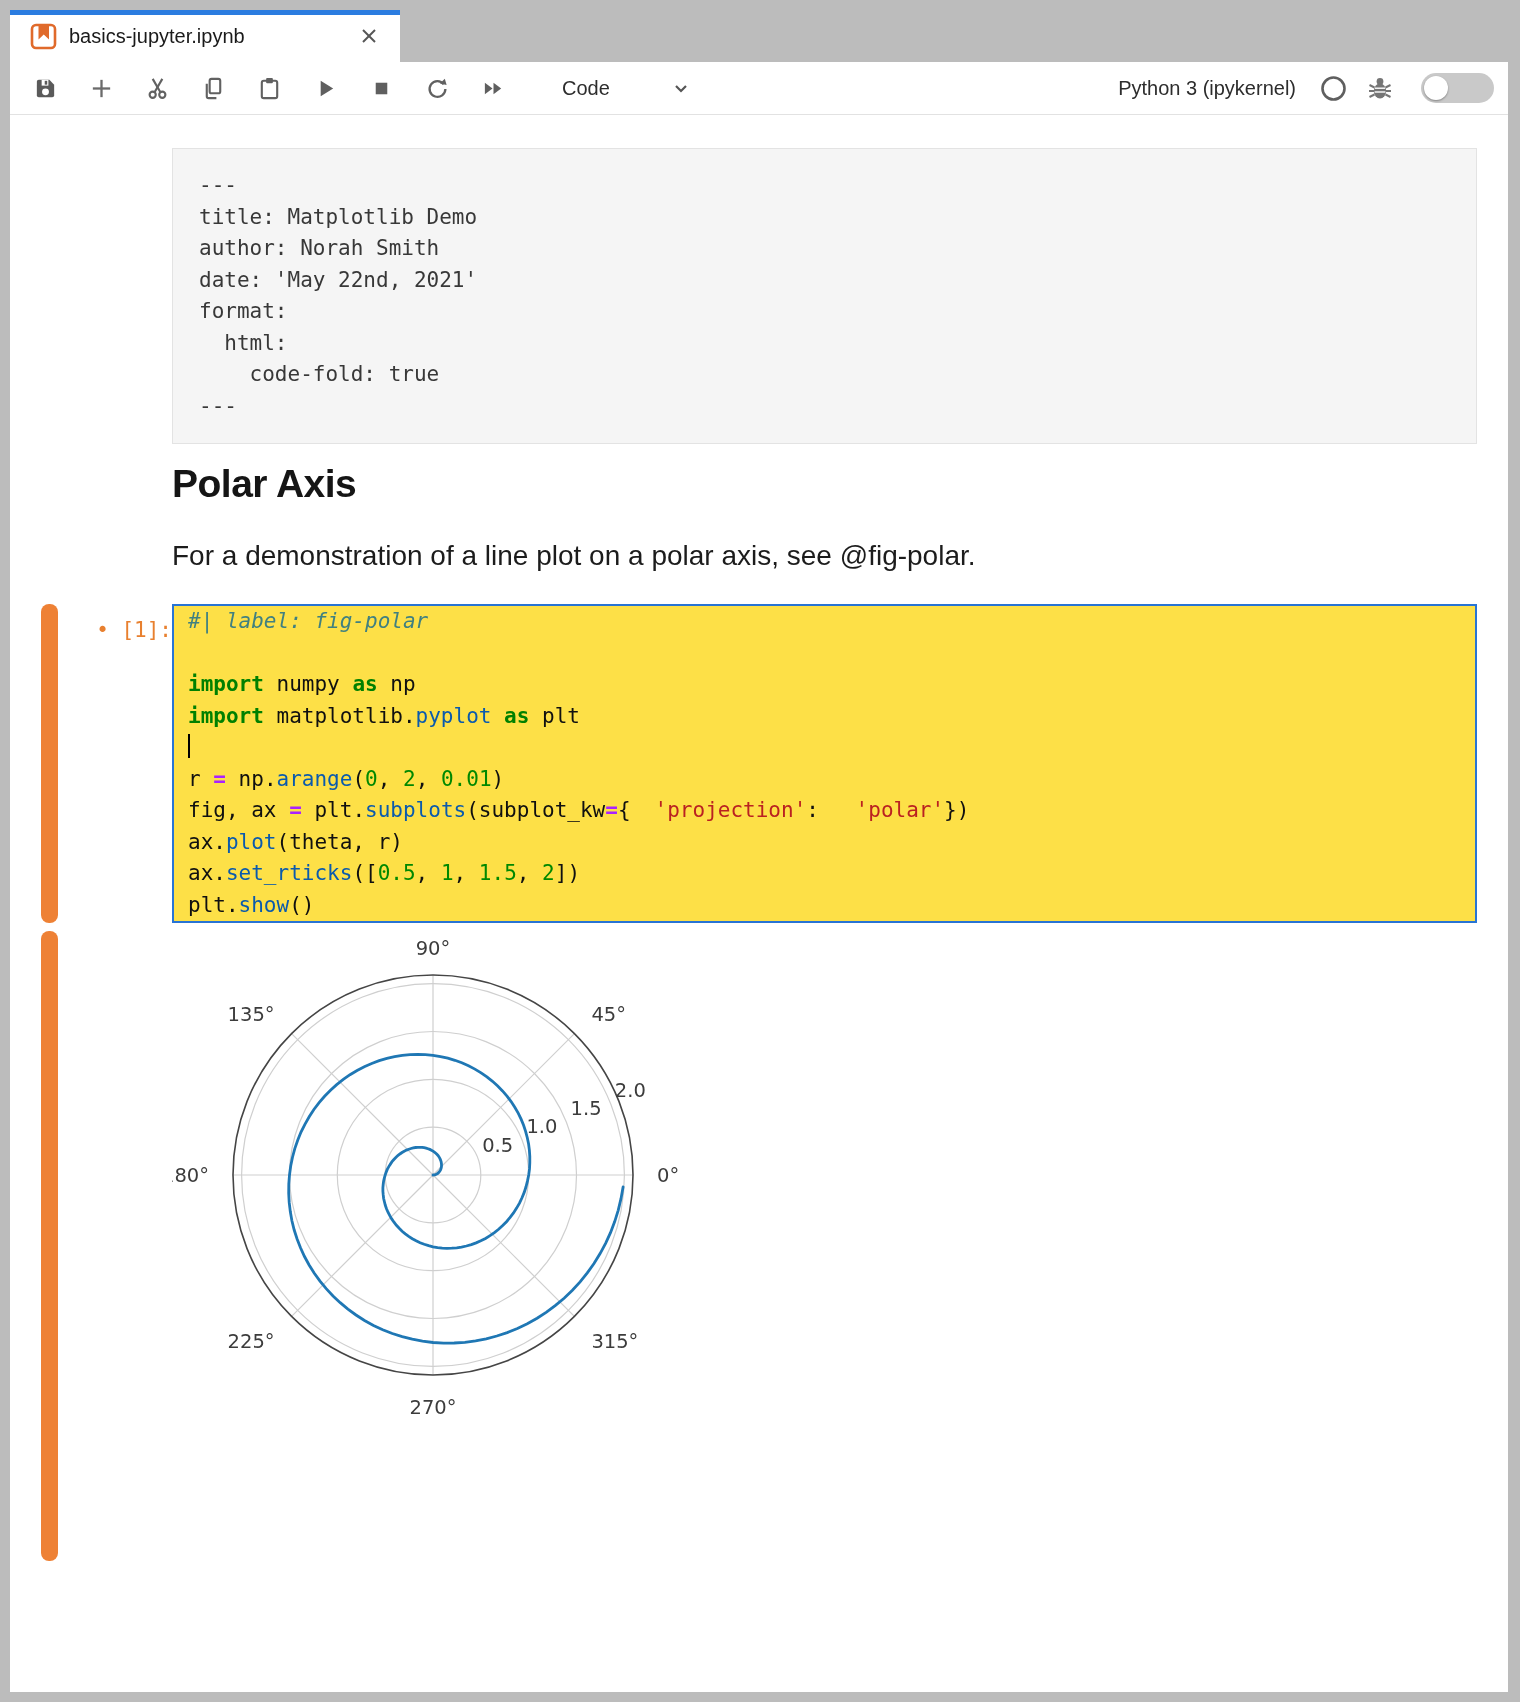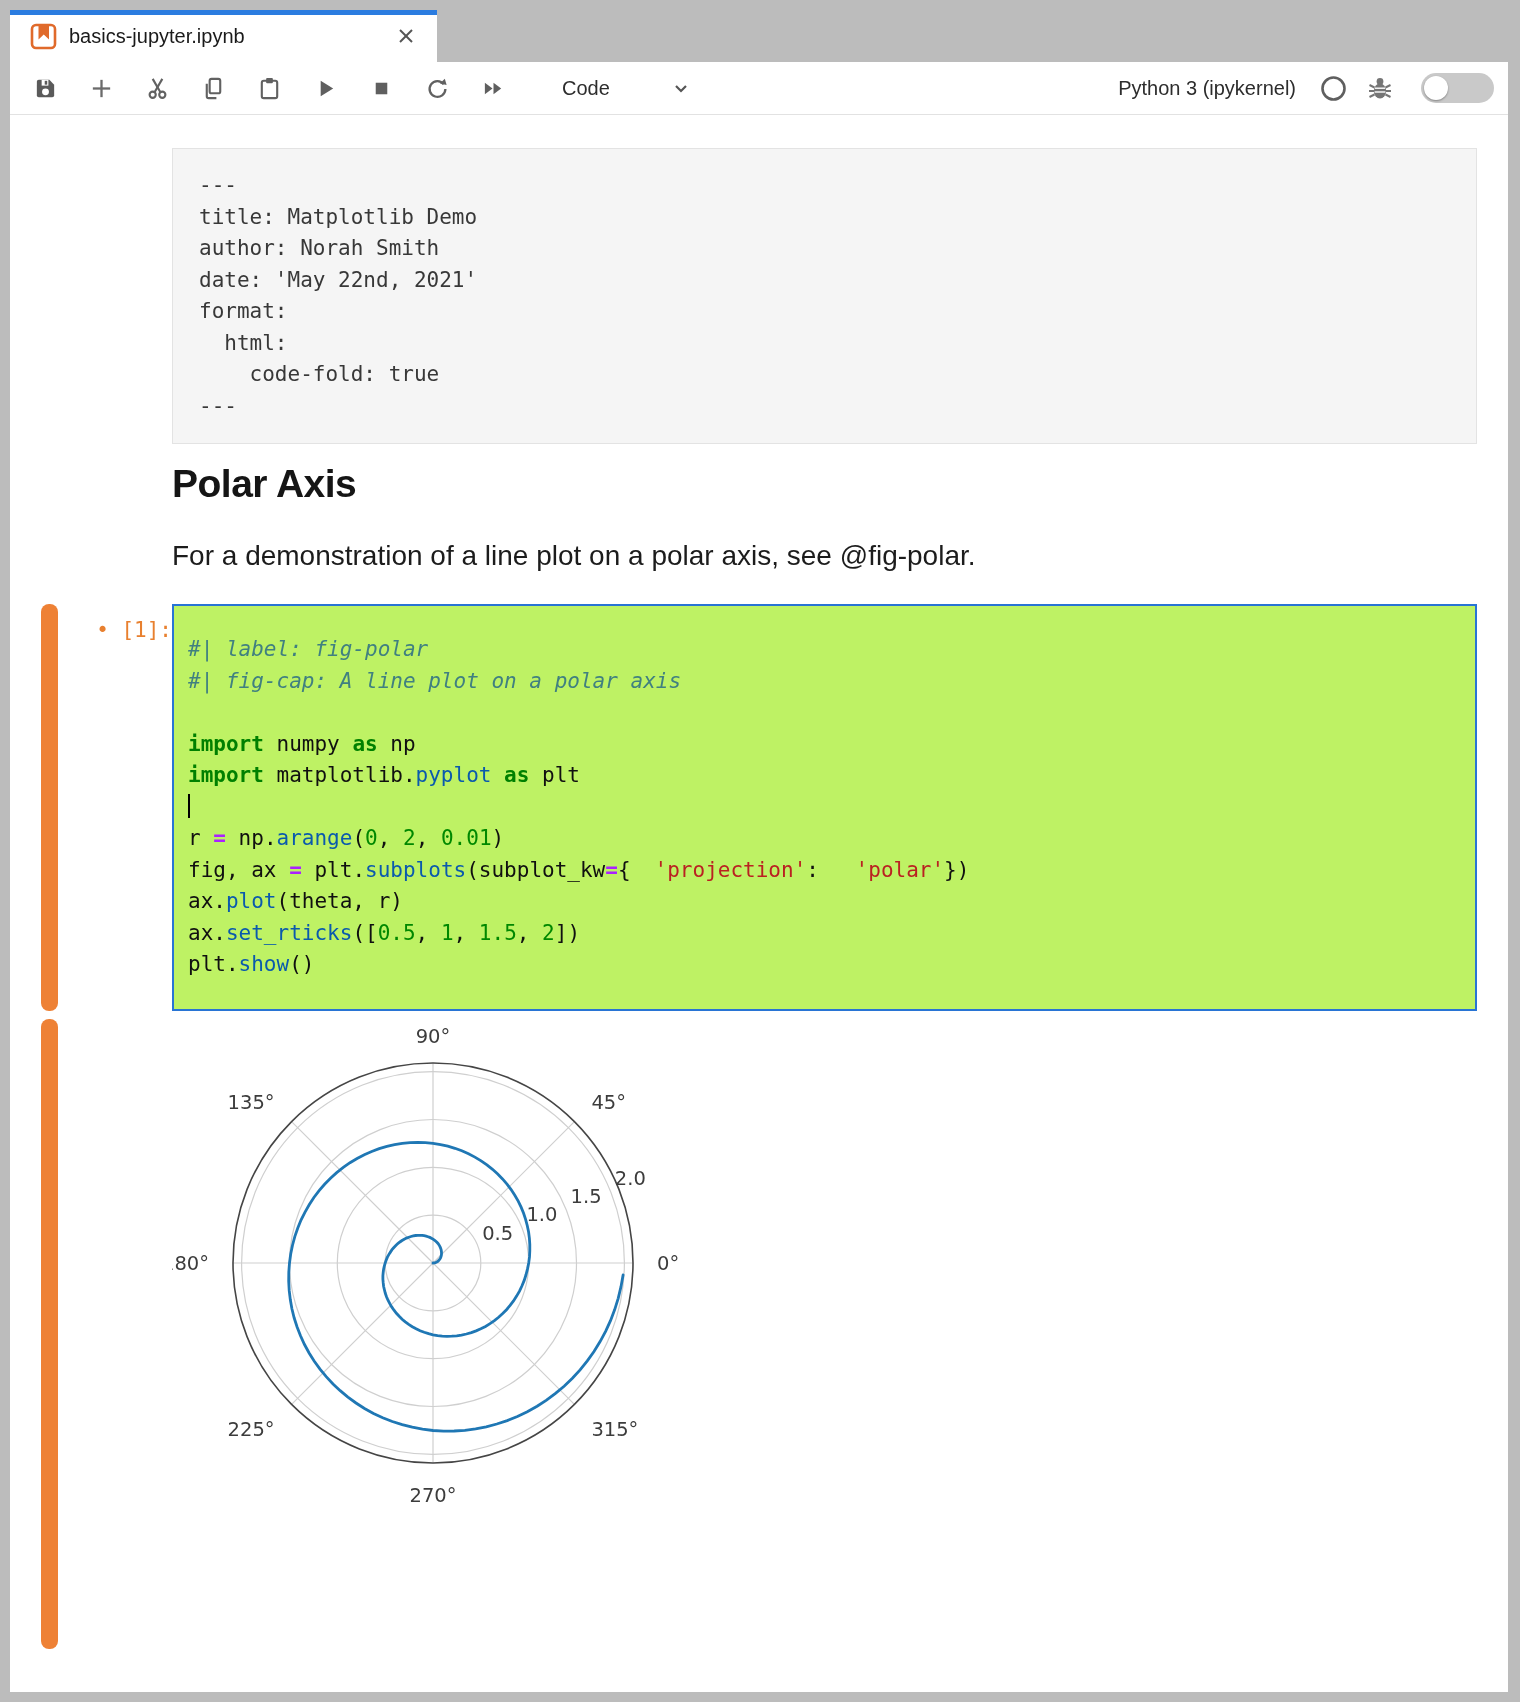--- a/index.html
+++ b/index.html
@@ -3,21 +3,21 @@
 <meta charset="utf-8">
 <style>
   * { margin:0; padding:0; box-sizing:border-box; }
   html,body { width:1520px; height:1702px; }
   body { background:#bcbcbc; font-family:"Liberation Sans", sans-serif; position:relative; overflow:hidden; }
 
   .window { position:absolute; left:10px; top:10px; width:1498px; height:1682px; background:#ffffff; }
 
   
   .tabbar { height:52px; background:#bcbcbc; display:flex; align-items:stretch; }
-  .tab { width:427px; background:#ffffff; position:relative; display:flex; align-items:center; padding:0 18px 0 20px; }
+  .tab { width:390px; background:#ffffff; position:relative; display:flex; align-items:center; padding:0 18px 0 20px; }
   .tab-accent { position:absolute; left:0; top:0; width:100%; height:5px; background:#2b7ce0; }
   .tab-title { font-size:20px; color:#1a1a1a; margin-left:12px; flex:1; white-space:nowrap; overflow:hidden; }
   .icon-btn svg, .tab svg { display:block; }
 
   
   .toolbar { height:53px; background:#ffffff; border-bottom:1px solid #e2e2e2; display:flex; align-items:center; padding:0 14px 0 22px; }
   .icon-btn { width:26px; height:26px; margin-right:30px; display:flex; align-items:center; justify-content:center; background:none; border:none; cursor:pointer; }
   .code-select { display:flex; align-items:center; margin-left:26px; cursor:pointer;justify-content:center; }
   .code-select .label { font-size:20px; color:#2d2d2d; }
   .code-select svg { margin-left:58px; display:block; }
@@ -33,21 +33,21 @@
 
   .raw-cell { margin:33px 0 0 162px; width:1305px; background:#f5f5f5; border:1px solid #e3e3e3; padding:21px 26px; }
   .raw-cell pre { font-family:"DejaVu Sans Mono", monospace; font-size:21px; line-height:31.5px; color:#383838; }
 
   .md-heading { margin:18px 8px 0 162px; font-size:39px; font-weight:700; letter-spacing:-0.5px; color:#151515; }
   .md-para { margin:34px 0 0 162px; font-size:28px; color:#1c1c1c; }
 
   .cell-row { position:relative; margin-top:32px; }
   .cell-bar { position:absolute; left:31px; top:0; bottom:0; width:17px; border-radius:8px; background:#ee8135; cursor:pointer; }
   .prompt { position:absolute; left:60px; top:14px; width:102px; text-align:right; font-family:"DejaVu Sans Mono", monospace; font-size:21px; color:#e8802f; }
-  .editor { margin-left:162px; width:1305px; border:2px solid #2874d4; background:#bef264; padding:28px 14px; cursor:text; }
+  .editor { margin-left:162px; width:1305px; border:2px solid #2874d4; background:#fde047; padding:0 14px; cursor:text; }
   .cm-line { font-family:"DejaVu Sans Mono", monospace; font-size:21px; line-height:31.5px; white-space:pre; min-height:31.5px; color:#101010; }
   .tk-c { color:#408080; font-style:italic; }
   .tk-k { color:#008000; font-weight:bold; }
   .tk-p { color:#0a5aad; }
   .tk-n { color:#008800; }
   .tk-s { color:#ba2121;margin-left:24px; }
   .tk-o { color:#aa22ff; font-weight:bold; }
   .tk-t { color:#101010; }
   .cursor { display:inline-block; width:2px; height:24px; background:#000; vertical-align:-4px; margin-right:-2px; }
 
@@ -175,21 +175,20 @@
     </div>
 
     <h1 class="md-heading">Polar Axis</h1>
     <p class="md-para">For a demonstration of a line plot on a polar axis, see @fig-polar.</p>
 
     <div class="cell-row">
       <div class="cell-bar"></div>
       <div class="prompt">• [1]:</div>
       <div class="editor">
           <div class="cm-line"><span class="tk-c">#| label: fig-polar</span></div>
-          <div class="cm-line"><span class="tk-c">#| fig-cap: A line plot on a polar axis</span></div>
           <div class="cm-line">&nbsp;</div>
           <div class="cm-line"><span class="tk-k">import</span><span class="tk-t"> numpy </span><span class="tk-k">as</span><span class="tk-t"> np</span></div>
           <div class="cm-line"><span class="tk-k">import</span><span class="tk-t"> matplotlib.</span><span class="tk-p">pyplot</span><span class="tk-t"> </span><span class="tk-k">as</span><span class="tk-t"> plt</span></div>
           <div class="cm-line"><span class="cursor"></span>&nbsp;</div>
           <div class="cm-line"><span class="tk-t">r </span><span class="tk-o">=</span><span class="tk-t"> np.</span><span class="tk-p">arange</span><span class="tk-t">(</span><span class="tk-n">0</span><span class="tk-t">, </span><span class="tk-n">2</span><span class="tk-t">, </span><span class="tk-n">0.01</span><span class="tk-t">)</span></div>
           <div class="cm-line"><span class="tk-t">fig, ax </span><span class="tk-o">=</span><span class="tk-t"> plt.</span><span class="tk-p">subplots</span><span class="tk-t">(subplot_kw</span><span class="tk-o">=</span><span class="tk-t">{</span><span class="tk-s">'projection'</span><span class="tk-t">: </span><span class="tk-s">'polar'</span><span class="tk-t">})</span></div>
           <div class="cm-line"><span class="tk-t">ax.</span><span class="tk-p">plot</span><span class="tk-t">(theta, r)</span></div>
           <div class="cm-line"><span class="tk-t">ax.</span><span class="tk-p">set_rticks</span><span class="tk-t">([</span><span class="tk-n">0.5</span><span class="tk-t">, </span><span class="tk-n">1</span><span class="tk-t">, </span><span class="tk-n">1.5</span><span class="tk-t">, </span><span class="tk-n">2</span><span class="tk-t">])</span></div>
           <div class="cm-line"><span class="tk-t">plt.</span><span class="tk-p">show</span><span class="tk-t">()</span></div>
         </div>

